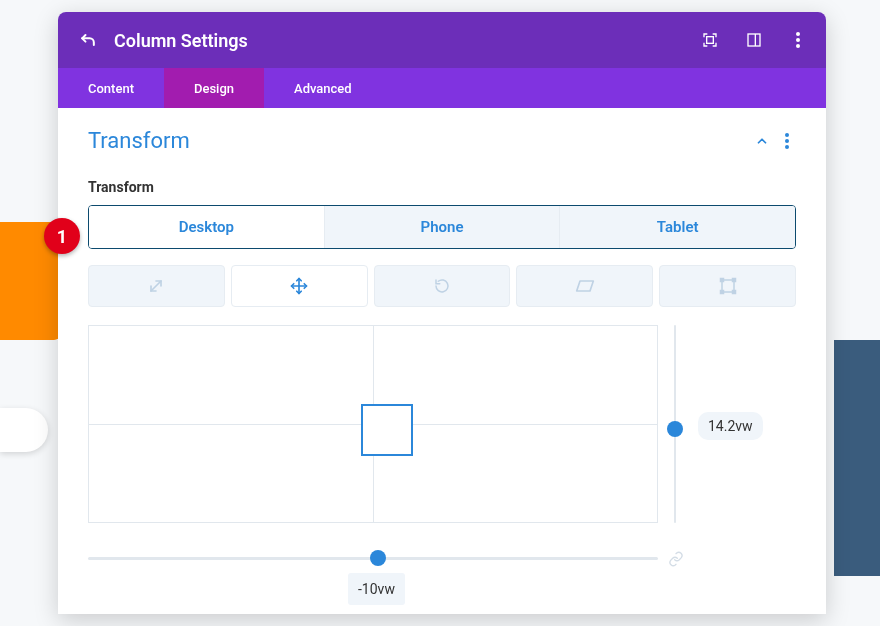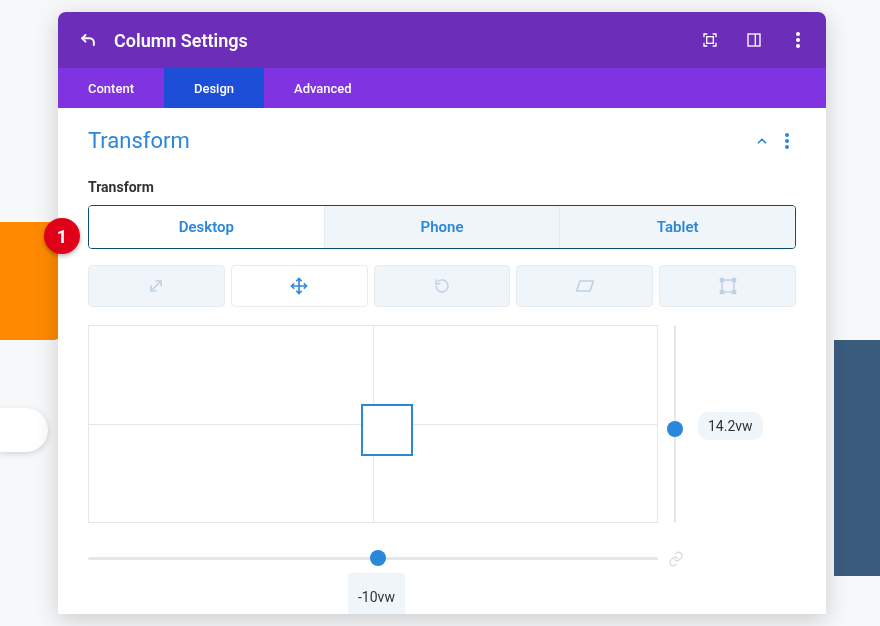--- a/index.html
+++ b/index.html
@@ -13,21 +13,21 @@
   .panel { position: absolute; left: 58px; top: 12px; width: 768px; height: 602px; background: #fff; border-radius: 8px 8px 0 0; box-shadow: 0 6px 24px rgba(0,0,0,0.18); overflow: hidden; }
 
   .header { height: 56px; background: #6c2eb9; display: flex; align-items: center; padding: 0 18px; color: #fff; }
   .header .back { width: 24px; height: 24px; margin-right: 14px; display:flex; align-items:center; justify-content:center; }
   .header .title { font-size: 18px; font-weight: 600; flex: 1; }
   .header .actions { display: flex; gap: 24px; }
   .header .actions span { width: 20px; height:20px; display:flex; align-items:center; justify-content:center; }
 
   .tabs { height: 40px; background: #8033e0; display: flex; align-items: stretch; }
   .tab { padding: 0 30px; display:flex; align-items:center; color: #ffffff; font-size: 13px; font-weight: 500; }
-  .tab.active { background: #1d4ed8; }
+  .tab.active { background: #a21caf; }
 
   .body { padding: 20px 30px 0 30px; position: relative; }
   .section-head { display:flex; align-items:center; }
   .section-head .section-title { color: #2b87da; font-size: 22px; font-weight: 400; flex: 1; }
   .section-head .collapse { color: #2b87da; width: 20px; display:flex; justify-content:center; font-weight:bold; }
   .section-head .more { color: #2b87da; width: 18px; display:flex; justify-content:center; margin-left: 6px; font-size: 18px; line-height: 1; }
   .section-sub { margin-top: 26px; font-size: 14px; color: #333; font-weight: 700; }
 
   .device-tabs { display: flex; margin-top: 10px; border: 1px solid #0c4a6e; border-radius: 4px; overflow: hidden; }
   .device-tab { flex: 1; text-align:center; padding: 12px 0; font-size: 15px; font-weight: 600; color: #2b87da; background: #f0f5fa; border-left: 1px solid #e6ecf2; }
@@ -45,21 +45,21 @@
   .canvas .square { position:absolute; width:52px; height:52px; border:2px solid #2b87da; background:#fff; top: 78px; left: 272px; }
 
   .vslider { position:relative; width: 26px; margin-left: 12px; height: 198px; }
   .vrail { position:absolute; left: 4px; top: 0; bottom: 0; width: 2px; background: #e1e7ed; border-radius: 2px; }
   .vthumb { position:absolute; left: -3px; top: 96px; width:16px; height:16px; background:#2b87da; border-radius:50%; }
   .vlabel { position:absolute; left: 28px; top: 87px; background:#f0f5fa; padding: 6px 10px; font-size:14px; color:#333; border-radius:10px; white-space:nowrap; }
 
   .hslider-wrap { position:relative; width: 570px; margin-top: 12px; }
   .hrail { position:relative; height: 3px; background:#e1e7ed; border-radius:2px; }
   .hthumb { position:absolute; top:-7px; left: 282px; width:16px; height:16px; background:#2b87da; border-radius:50%; }
-  .hlabel { position:absolute; top: 16px; left: 260px; background:#f0f5fa; padding: 16px 10px; font-size:14px; color:#333; border-radius:3px; }
+  .hlabel { position:absolute; top: 16px; left: 260px; background:#f0f5fa; padding: 8px 10px; font-size:14px; color:#333; border-radius:3px; }
   .link-icon { position:absolute; right:-26px; top:-6px; color:#d4dde6; font-size:14px; }
 
   .badge { position:absolute; left: 44px; top: 218px; width: 36px; height:36px; background:#e1001a; border-radius:50%; color:#fff; font-weight:700; font-size:18px; display:flex; align-items:center; justify-content:center; z-index: 40; box-shadow: 0 2px 4px rgba(0,0,0,.3); }
 
   svg { display:block; }
 </style>
 </head>
 <body>
 
 <div class="page">

